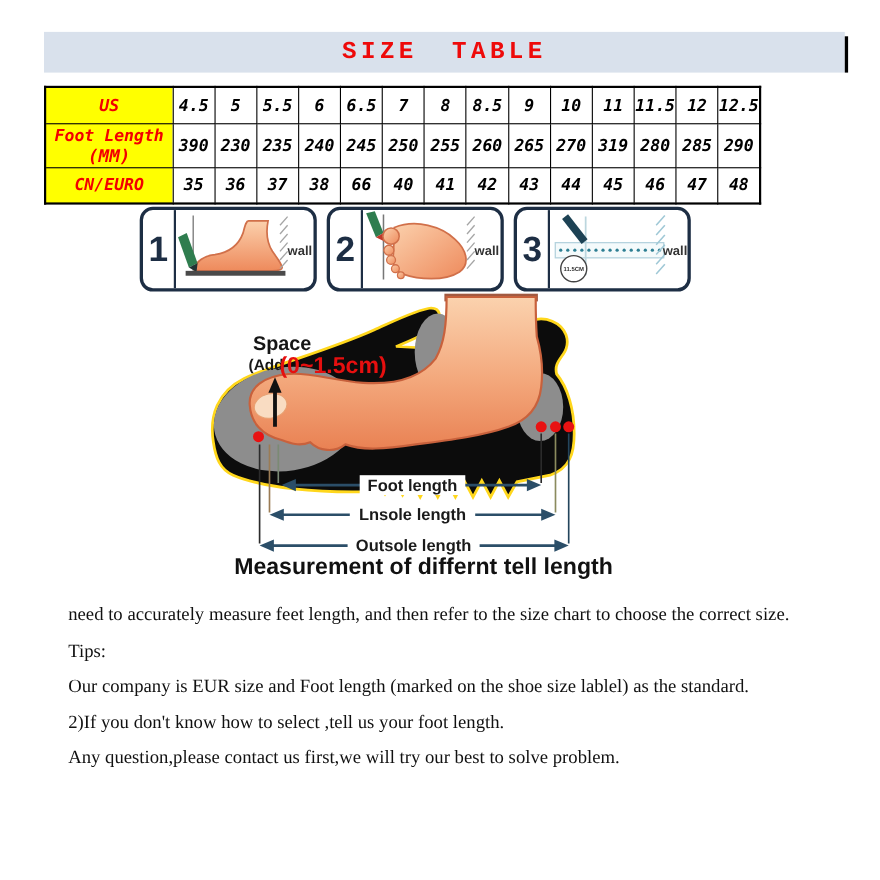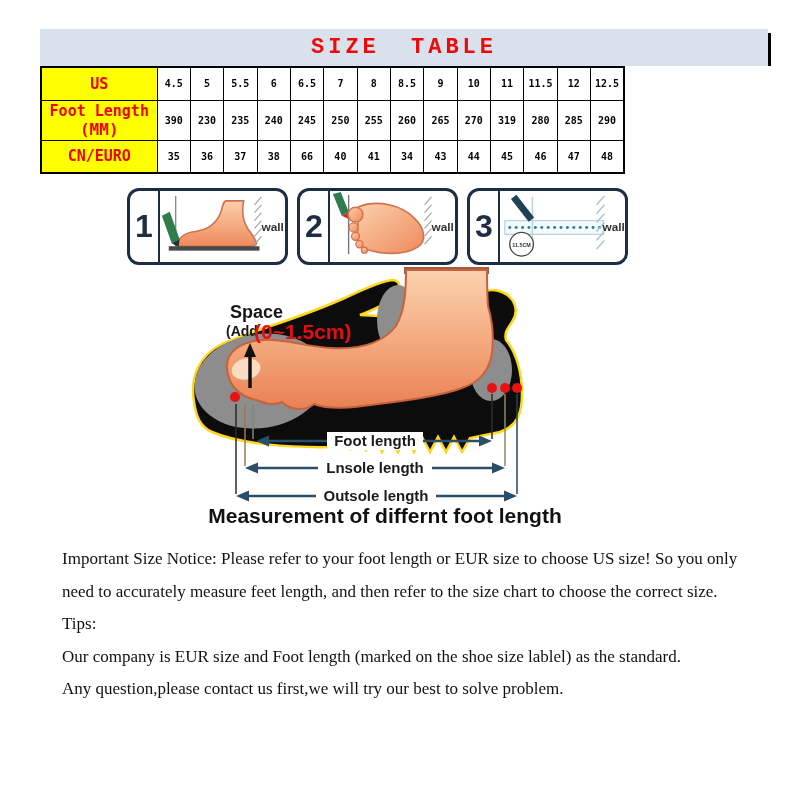--- a/index.html
+++ b/index.html
@@ -12,27 +12,27 @@
     background:#d9e1ec; display:flex; align-items:center; justify-content:center;
   }
   .size-header .shadow { position:absolute; right:-3px; top:4px; width:3px; height:33px; background:#000; }
   .size-header h1 {
     font-family:"Liberation Mono", monospace; font-weight:bold;
     font-size:22px; color:#ee0a0a; letter-spacing:4px; word-spacing:14px;
   }
 
   
   table.size-table {
-    position:absolute; left:40px; top:66px; width:585px;
+    position:absolute; left:40px; top:78px; width:652px;
     border-collapse:collapse; table-layout:fixed;
-    font-family:"DejaVu Sans Mono", monospace; font-weight:bold;
+    font-family:"DejaVu Sans Mono", monospace; font-weight:bold;font-style:italic;
   }
   table.size-table td {
     border:1.5px solid #000; text-align:center; vertical-align:middle;
-    font-size:10px; color:#000; background:#fff; padding:0;
+    font-size:15px; color:#000; background:#fff; padding:0;
   }
   table.size-table td.rowlabel { background:#ffff00; color:#f20000; width:116px; font-size:15px; }
   table.size-table tr.r1 td { height:33px; }
   table.size-table tr.r2 td { height:40px; }
   table.size-table tr.r3 td { height:33px; }
   table.size-table { border:2px solid #000; }
   .lbl2 { font-size:16px; }
 
   
   .panel {
@@ -114,21 +114,21 @@
     </tr>
     <tr class="r3">
       <td class="rowlabel">CN/EURO</td>
       <td>35</td>
       <td>36</td>
       <td>37</td>
       <td>38</td>
       <td>66</td>
       <td>40</td>
       <td>41</td>
-      <td>34</td>
+      <td>42</td>
       <td>43</td>
       <td>44</td>
       <td>45</td>
       <td>46</td>
       <td>47</td>
       <td>48</td>
     </tr>
   </tbody>
     </table>
 
@@ -298,23 +298,23 @@
 
     <g>
       <line x1="242" y1="496" x2="511" y2="496" stroke="#2b4e68" stroke-width="2.4"></line>
       <polygon points="236,496 249,490.5 249,501.5" fill="#2b4e68"></polygon>
       <polygon points="517,496 504,490.5 504,501.5" fill="#2b4e68"></polygon>
       <rect x="316" y="487" width="120" height="18" fill="#fff"></rect>
       <text x="376" y="501" font-size="15" font-weight="bold" fill="#1a1a1a" text-anchor="middle">Outsole length</text>
     </g>
   </svg>
 
-  <div class="diagram-heading">Measurement of differnt foot length</div>
+  <div class="diagram-heading">Measurement of differnt tell length</div>
 
   <div class="notice">
-    <div class="line">Important Size Notice: Please refer to your foot length or EUR size to choose US size! So you only</div>
     <div class="line">need to accurately measure feet length, and then refer to the size chart to choose the correct size.</div>
     <div class="line">Tips:</div>
     <div class="line">Our company is EUR size and Foot length (marked on the shoe size lablel) as the standard.</div>
+    <div class="line">2)If you don't know how to select ,tell us your foot length.</div>
     <div class="line">Any question,please contact us first,we will try our best to solve problem.</div>
   </div>
 
 </div>
 
 </body></html>

